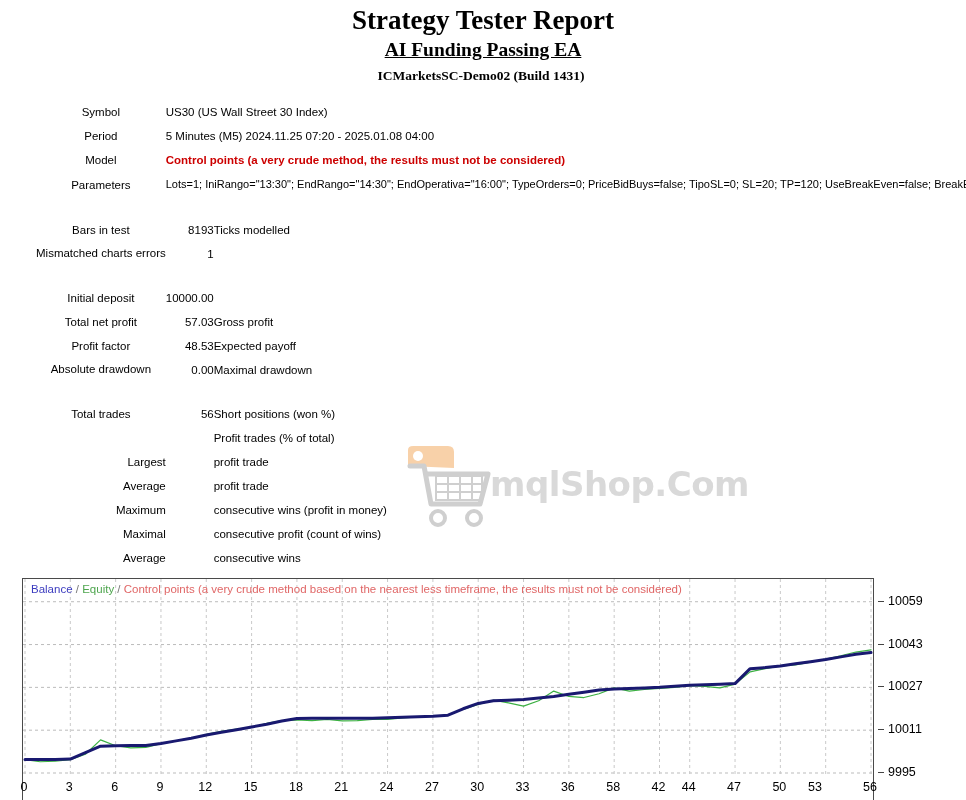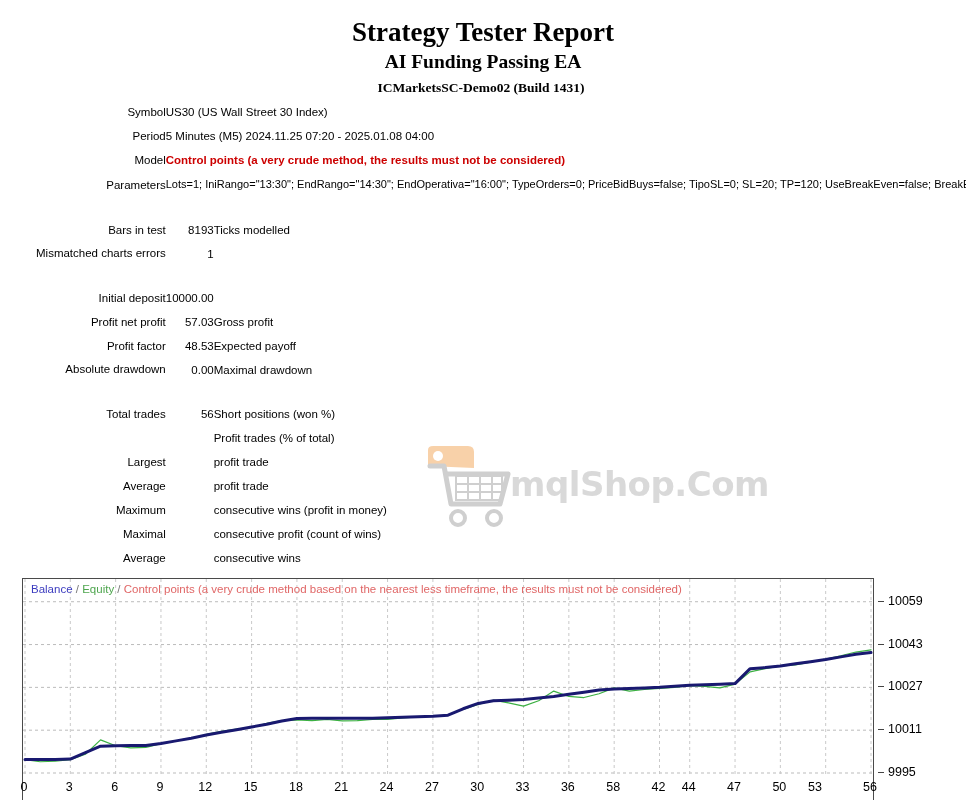--- a/index.html
+++ b/index.html
@@ -13,36 +13,37 @@
     height: 800px;
     font-family: "Liberation Sans", sans-serif;
     color: #000000;
     position: relative;
     overflow: hidden;
   }
 
   
   .titles {
     text-align: center;
-    padding-top: 17px;
+    padding-top: 5px;
   }
   .title-main {
     font-family: "Liberation Serif", serif;
     font-weight: bold;
     font-size: 27px;
     letter-spacing: 0px;
     line-height: 30px;
     margin: 0;
   }
   .title-sub {
     font-family: "Liberation Serif", serif;
     font-weight: bold;
     font-size: 19.5px;
     line-height: 26px;
     margin: 2px 0 0 0;
+    text-decoration: underline;
   }
   .title-build {
     font-family: "Liberation Serif", serif;
     font-weight: bold;
     font-size: 13.5px;
     line-height: 20px;
     margin: 3px 4px 0 0;
   }
 
   
@@ -57,21 +58,21 @@
     width: 930px;
     margin-left: 36px;
     font-size: 11.5px;
     line-height: 14px;
   }
   table.rpt td {
     padding: 5px 0;
     vertical-align: middle;
     white-space: nowrap;
   }
-  .c-lbl1 { width: 140px; text-align: right; padding-right: 4px; }
+  .c-lbl1 { width: 140px; text-align: center; padding-right: 4px; }
   .c-val1 { width: 38px; text-align: right; padding-right: 6px; }
   .c-lbl2 { text-align: left; padding-right: 6px; }
 
   .lbl-right { text-align: right; }
   .model-text {
     color: #cc0000;
     font-weight: bold;
     font-size: 11.5px;
   }
   .params-cell {
@@ -81,21 +82,21 @@
     padding-right: 18px;
   }
   .twoline { white-space: normal; line-height: 13px; }
   .spacer-row td { height: 10px; padding: 0; }
 
   .sym-val { padding-left: 0; }
 
   
   .watermark {
     position: absolute;
-    left: 424px;
+    left: 404px;
     top: 444px;
     width: 330px;
     height: 100px;
     pointer-events: none;
     z-index: 5;
     opacity: 1;
   }
   .wm-text {
     position: absolute;
     left: 86px;
@@ -219,21 +220,21 @@
           <td colspan="6"></td>
         </tr>
 
       <tr>
         <td class="c-lbl1">Initial deposit</td>
         <td class="c-val1">10000.00</td>
         <td class="c-lbl2"></td>
 
       </tr>
       <tr>
-        <td class="c-lbl1">Profit net profit</td>
+        <td class="c-lbl1">Total net profit</td>
         <td class="c-val1">57.03</td>
         <td class="c-lbl2">Gross profit</td>
 
       </tr>
       <tr>
         <td class="c-lbl1">Profit factor</td>
         <td class="c-val1">48.53</td>
         <td class="c-lbl2">Expected payoff</td>
 
       </tr>

